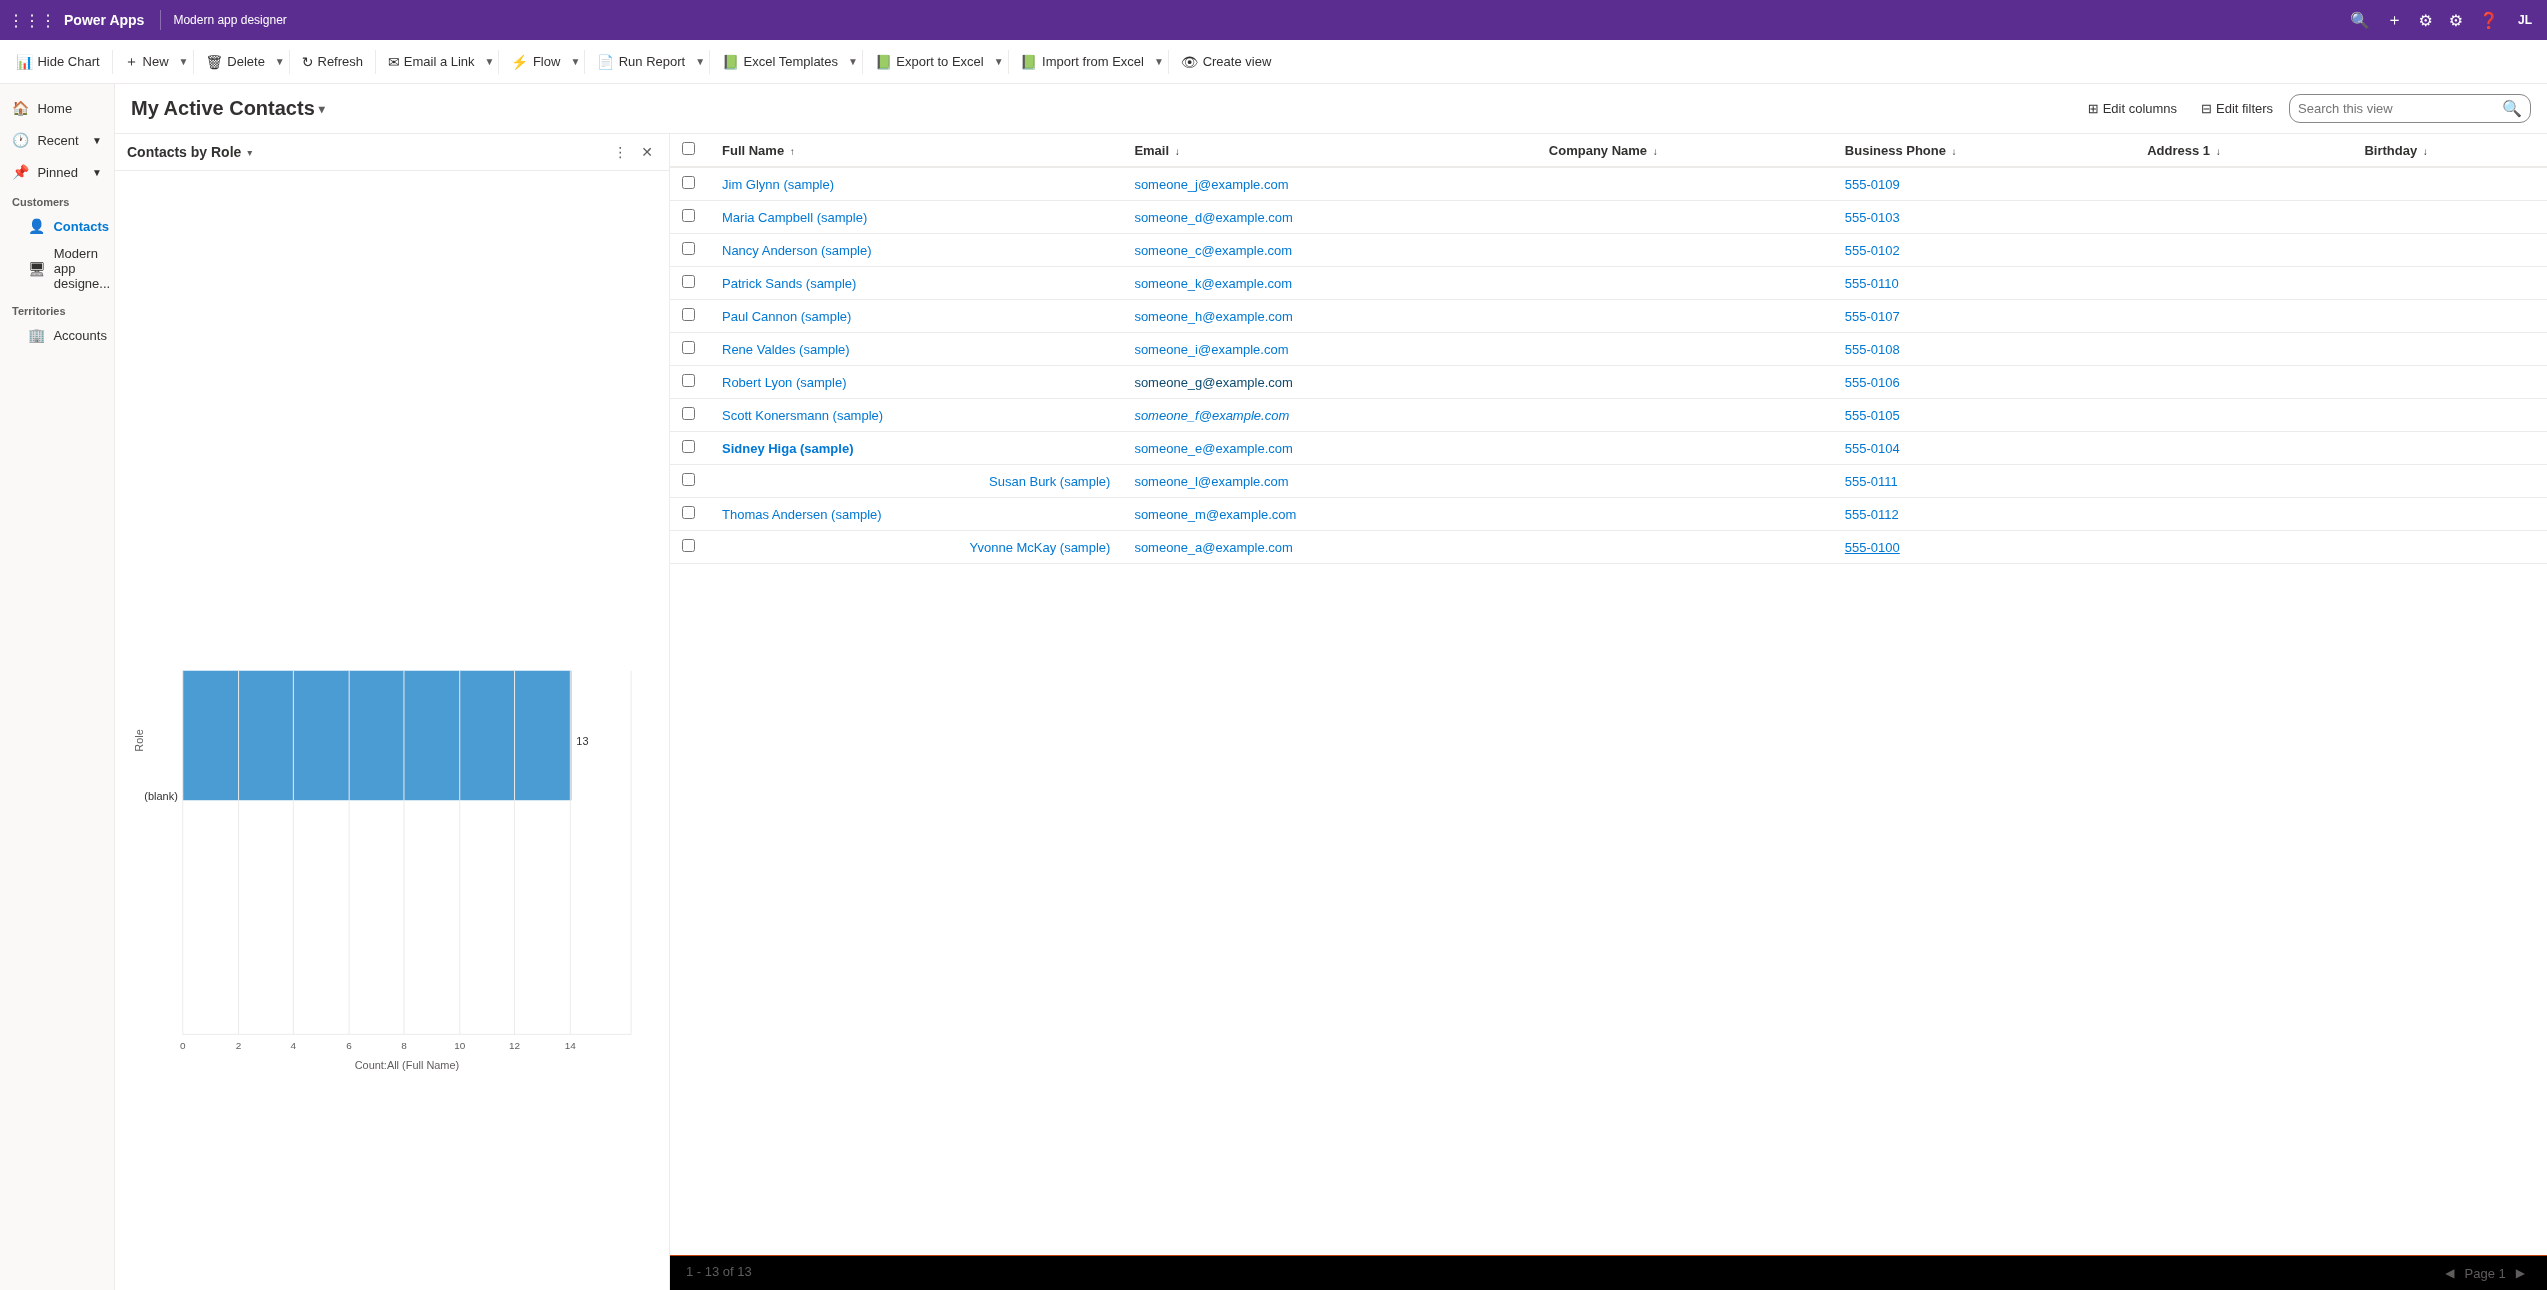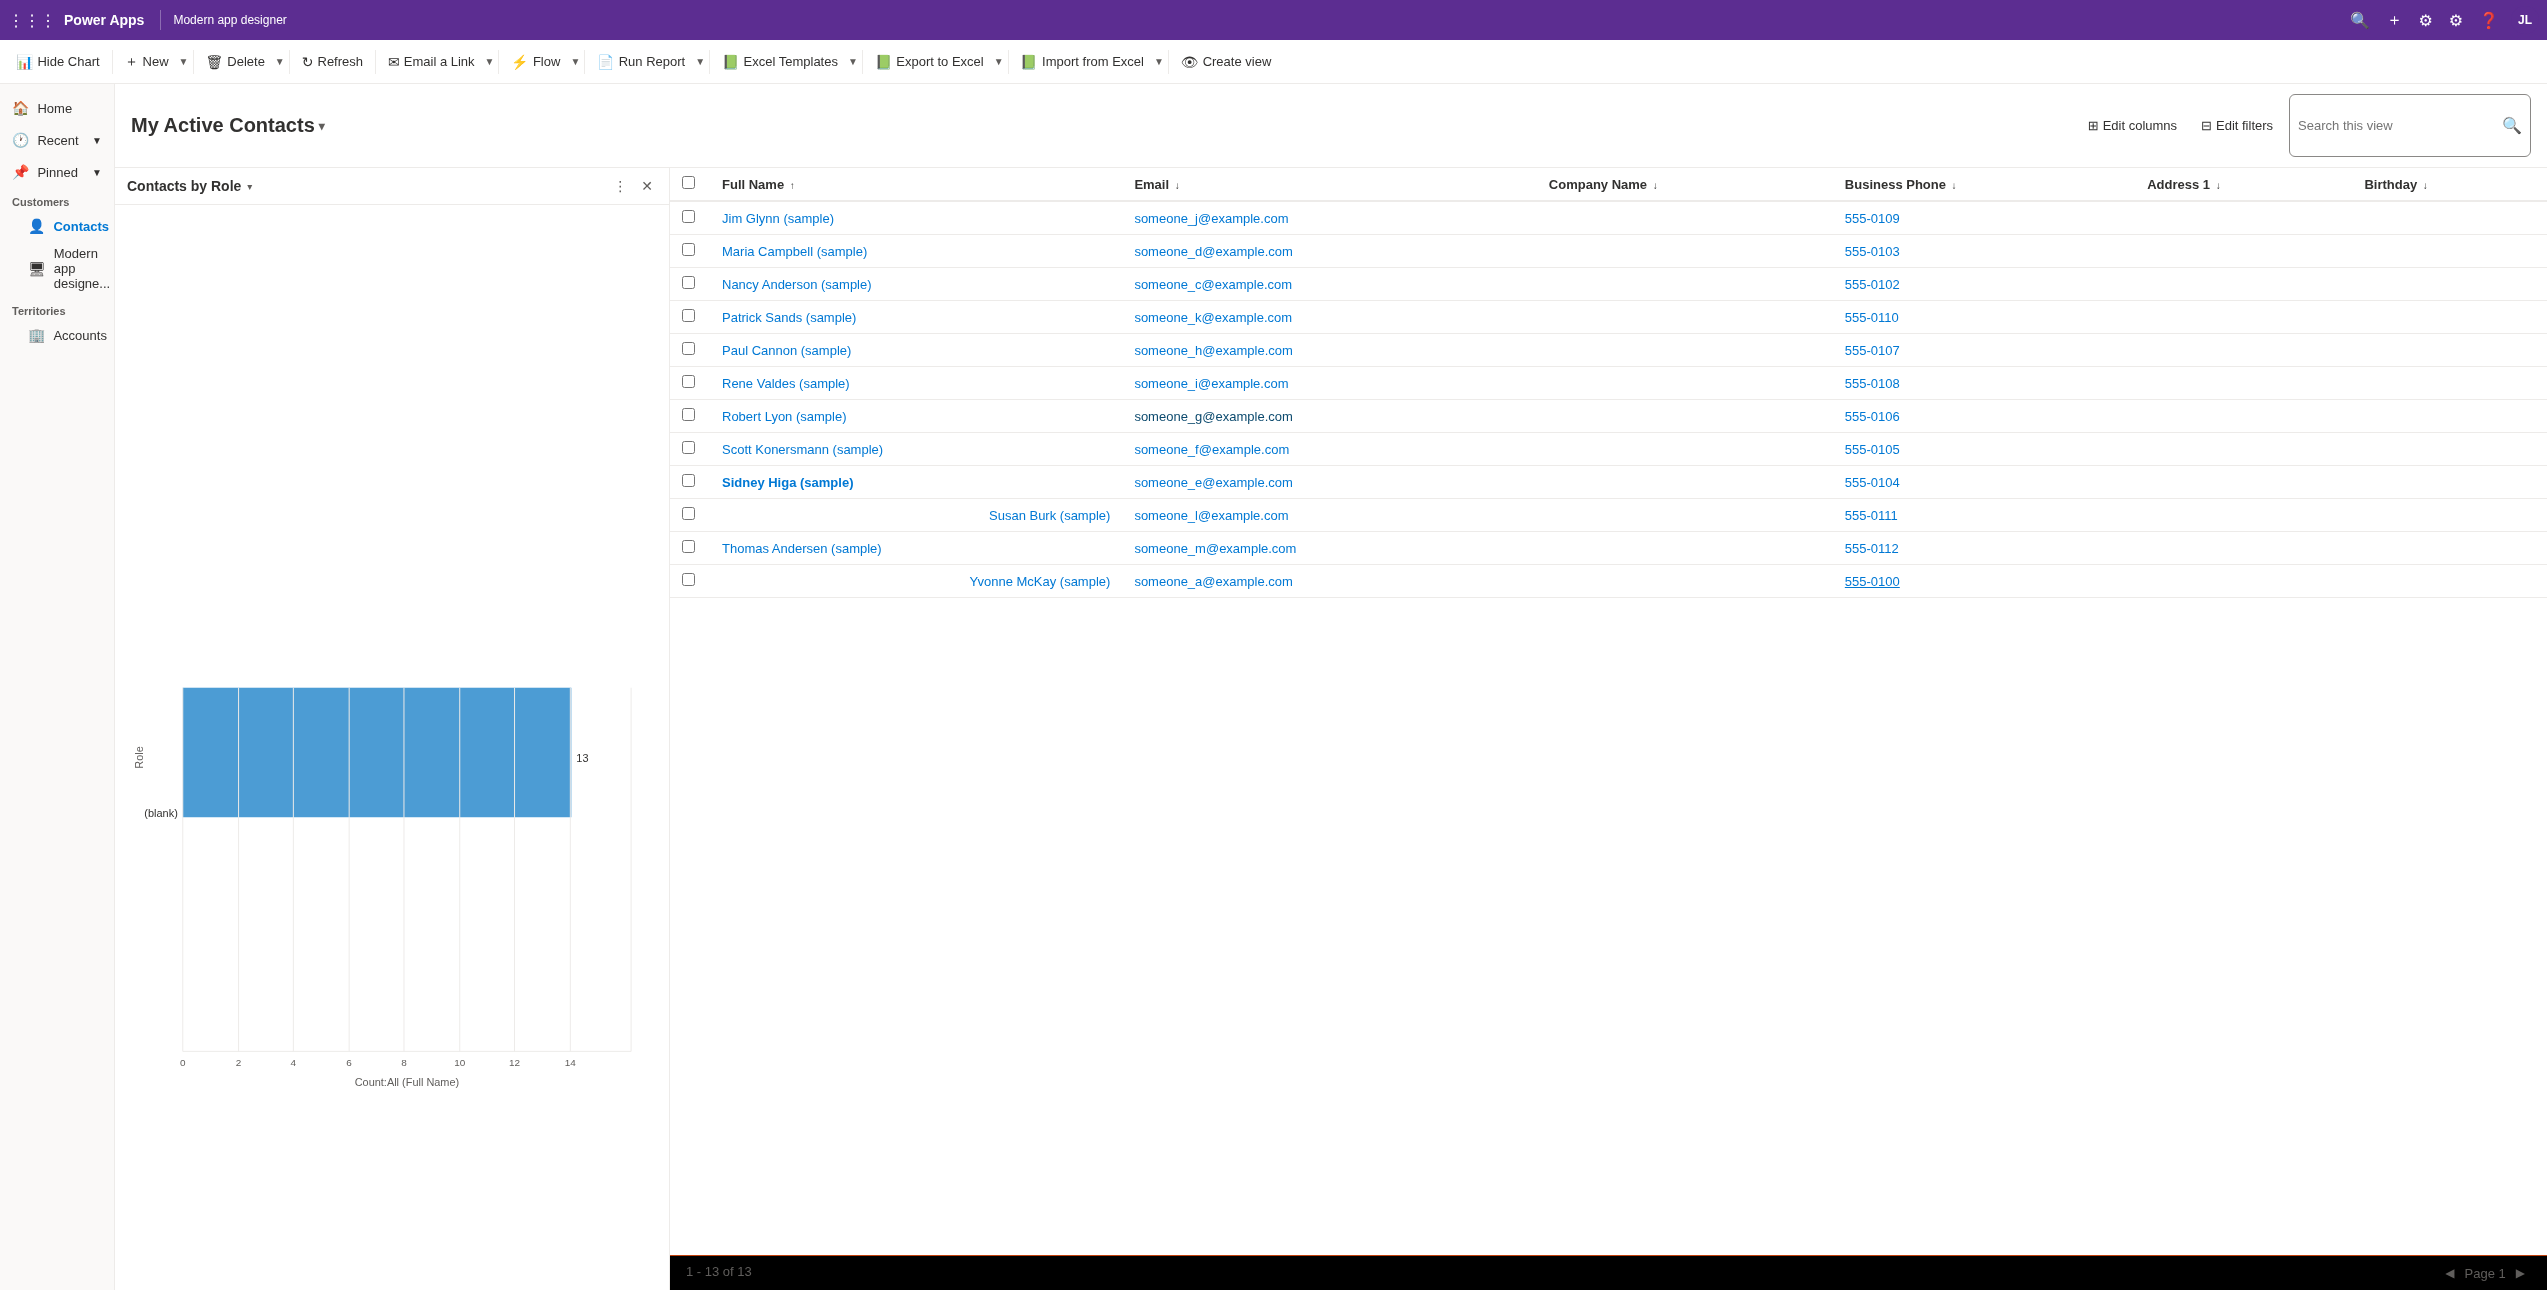--- a/index.html
+++ b/index.html
@@ -96,22 +96,22 @@
     }
     .view-title-arrow { font-size: 12px; color: #605e5c; }
     .view-header-actions { display: flex; align-items: center; gap: 8px; }
     .view-action-btn {
       display: flex; align-items: center; gap: 4px;
       font-size: 13px; color: #323130; cursor: pointer;
       padding: 4px 8px; border: none; background: none;
     }
     .search-box {
       display: flex; align-items: center;
-      border: 1px solid #8a8886; border-radius: 6px;
-      padding: 21px 8px; gap: 4px;
+      border: 1px solid #8a8886; border-radius: 11px;
+      padding: 4px 8px; gap: 4px;
       background: white;
     }
     .search-box input {
       border: none; outline: none; font-size: 13px;
       width: 200px; color: #605e5c;
     }
 
     
     .split-pane {
       display: flex;
@@ -479,21 +479,21 @@
       <td style="color:#0078d4; cursor:pointer;">Robert Lyon (sample)</td>
       <td style="color:#0c4a6e; cursor:pointer;">someone_g@example.com</td>
       <td class="text"></td>
       <td style="color:#0078d4;">555-0106</td>
       <td class="text"></td>
       <td class="text"></td>
     </tr>
                 <tr>
       <td class="checkbox-col"><input type="checkbox" style=""></td>
       <td style="color:#0078d4; cursor:pointer;">Scott Konersmann (sample)</td>
-      <td style="color:#0078d4; cursor:pointer;">someone_f@example.com</td>
+      <td style="color:#0078d4; cursor:pointer;font-style:italic;">someone_f@example.com</td>
       <td class="text"></td>
       <td style="color:#0078d4;">555-0105</td>
       <td class="text"></td>
       <td class="text"></td>
     </tr>
                 <tr>
       <td class="checkbox-col"><input type="checkbox" style=""></td>
       <td style="color:#0078d4; cursor:pointer;font-weight:bold;">Sidney Higa (sample)</td>
       <td style="color:#0078d4; cursor:pointer;">someone_e@example.com</td>
       <td class="text"></td>

